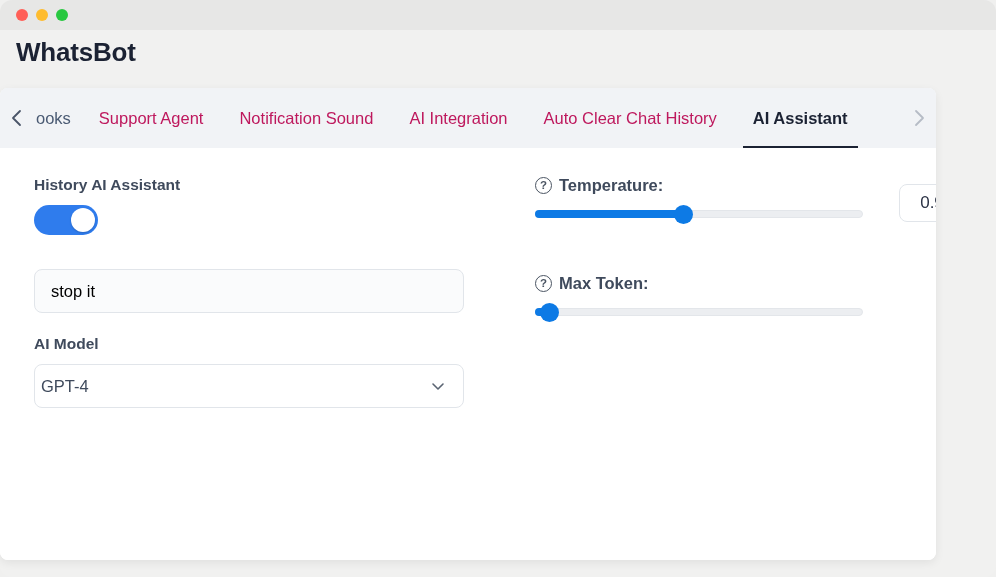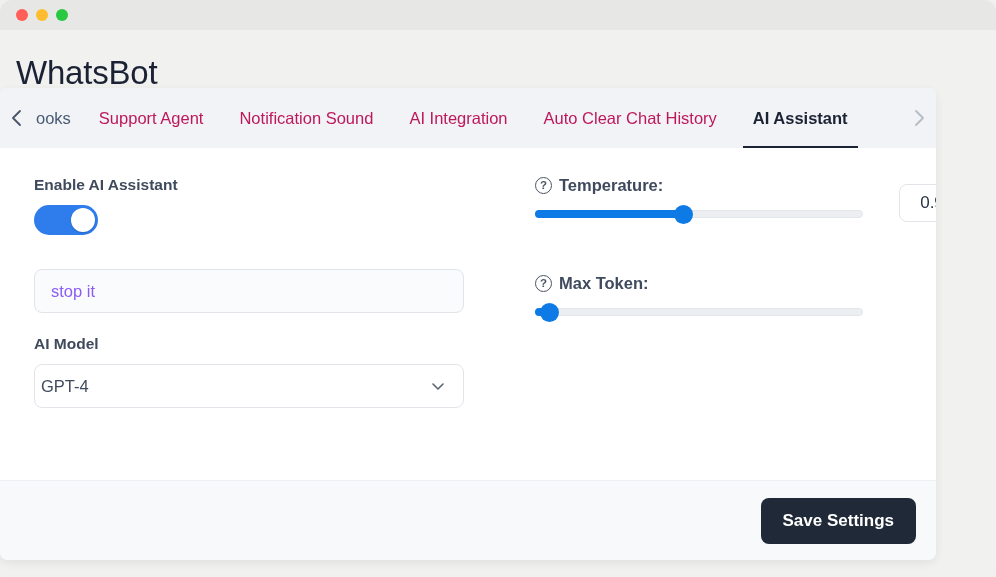--- a/index.html
+++ b/index.html
@@ -36,23 +36,23 @@
   .page {
     position: relative;
     height: 547px;
     background: #f1f1f0;
     padding: 0;
   }
 
   
   .app-title {
     position: absolute;
-    left: 16px; top: 24px;
-    font-size: 33px;
-    font-weight: normal;
+    left: 16px; top: 7px;
+    font-size: 26px;
+    font-weight: bold;
     color: #1b2233;
     letter-spacing: -0.2px;
   }
 
   
   .card {
     position: absolute;
     left: 0;
     top: 58px;
     width: 936px;
@@ -163,21 +163,21 @@
   .text-input, .select-box {
     width: 430px;
     height: 44px;
     border: 1px solid #e1e5ea;
     border-radius: 8px;
     background: #fafbfc;
     display: flex;
     align-items: center;
     padding: 0 16px;
     font-size: 16.5px;
-    color: #8b5cf6;
+    color: #000000;
   }
   .select-box {
     background: #ffffff;
     justify-content: space-between;
     color: #3f4a5c;
     padding-left: 6px;
   }
   .select-box .chev { color: #5a6472; display: flex; }
 
   .block-gap { height: 34px; }
@@ -323,21 +323,21 @@
             <polyline points="3,3 10,10 3,17" fill="none" stroke="currentColor" stroke-width="1.8" stroke-linecap="round" stroke-linejoin="round"></polyline>
           </svg>
         </div>
       </div>
 
       <div class="card-body">
         <div class="cols">
 
           <div class="col-left">
 
-            <div class="field-label">Enable AI Assistant</div>
+            <div class="field-label">History AI Assistant</div>
             <div class="toggle">
               <span class="knob"></span>
             </div>
 
             <div class="block-gap"></div>
 
             <div class="text-input">
               <span>stop it</span>
             </div>
 
@@ -384,19 +384,16 @@
                   <span class="fill" id="tok-fill" style="width: 13.12px;"></span>
                   <span class="thumb" id="tok-thumb" style="left: 3.62px;"></span>
                 </div>
               </div>
             </div>
 
           </div>
         </div>
       </div>
 
-      <div class="card-footer">
-        <button class="save-btn">Save Settings</button>
-      </div>
 
     </div>
   </div>
 </div>
 
 </body></html>

